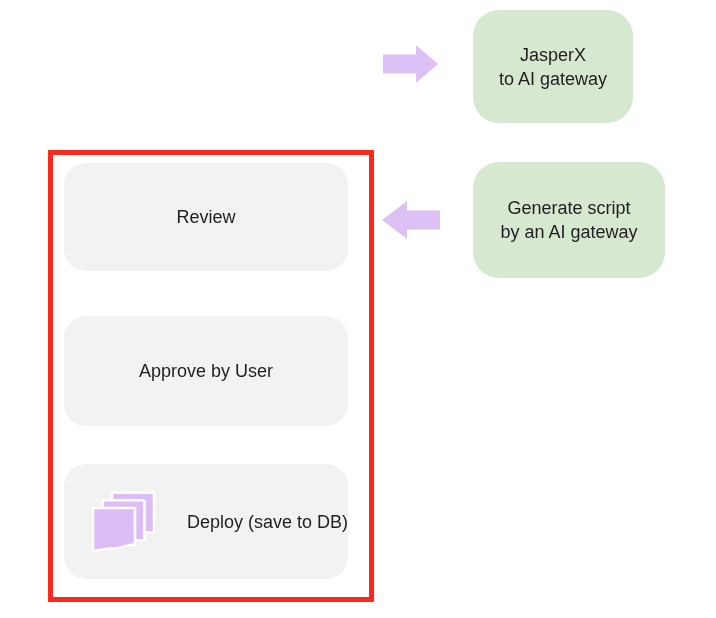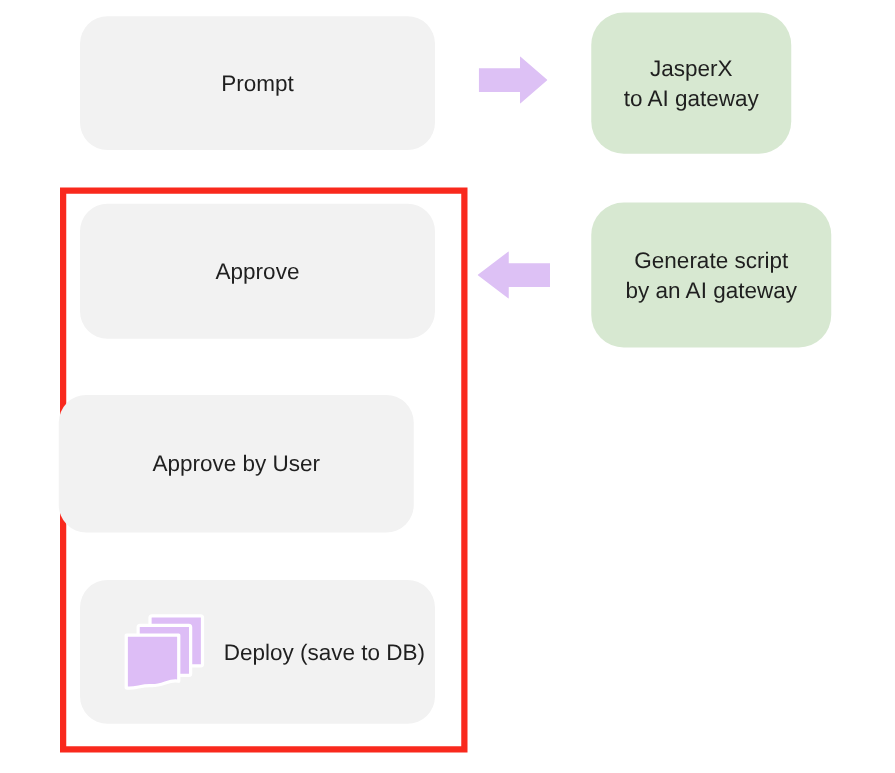--- a/index.html
+++ b/index.html
@@ -36,23 +36,23 @@
     line-height: 24px;
     color: var(--text, #1f1f1f);
     white-space: pre-line;
     text-align: center;
   }
   
   .node-prompt   { left: 64px;  top: 13px;  width: 284px; height: 107px; }
   .node-jasperx  { left: 473px; top: 10px;  width: 160px; height: 113px; }
   .node-review   { left: 64px;  top: 163px; width: 284px; height: 108px; }
   .node-generate { left: 473px; top: 162px; width: 192px; height: 116px; }
-  .node-approve  { left: 47px;  top: 316px; width: 284px; height: 110px; }
+  .node-approve  { left: 64px;  top: 316px; width: 284px; height: 110px; }
   .node-deploy   { left: 64px;  top: 464px; width: 284px; height: 115px;
-                   justify-content: center; padding-left: 27px; gap: 14px; }
+                   justify-content: space-between; padding-left: 27px; gap: 14px; }
   
   .highlight-rect {
     position: absolute;
     left: 48px; top: 150px;
     width: 326px; height: 452px;
     box-sizing: border-box;
     border: 5px solid var(--highlight-red, #f9291d);
     pointer-events: none;
   }
   
@@ -67,37 +67,34 @@
     stroke: #ffffff;
     stroke-width: 2.6;
     stroke-linejoin: round;
   }
 </style>
 </head>
 <body>
 
 <div class="canvas">
 
-  <div class="node gray node-prompt">
-    <span class="label">Prompt</span>
-  </div>
 
   <svg class="arrow arrow-right" width="55" height="38" viewBox="0 0 55 38" aria-hidden="true">
     <polygon points="0,9.5 33,9.5 33,0 55,19 33,38 33,28.5 0,28.5"></polygon>
   </svg>
 
   <div class="node green node-jasperx">
     <span class="label">JasperX
 to AI gateway</span>
   </div>
 
   <div class="highlight-rect"></div>
 
   <div class="node gray node-review">
-    <span class="label">Approve</span>
+    <span class="label">Review</span>
   </div>
 
   <div class="node green node-generate">
     <span class="label">Generate script
 by an AI gateway</span>
   </div>
 
   <svg class="arrow arrow-left" width="58" height="38" viewBox="0 0 58 38" aria-hidden="true">
     <polygon points="58,9.5 25,9.5 25,0 0,19 25,38 25,28.5 58,28.5"></polygon>
   </svg>

